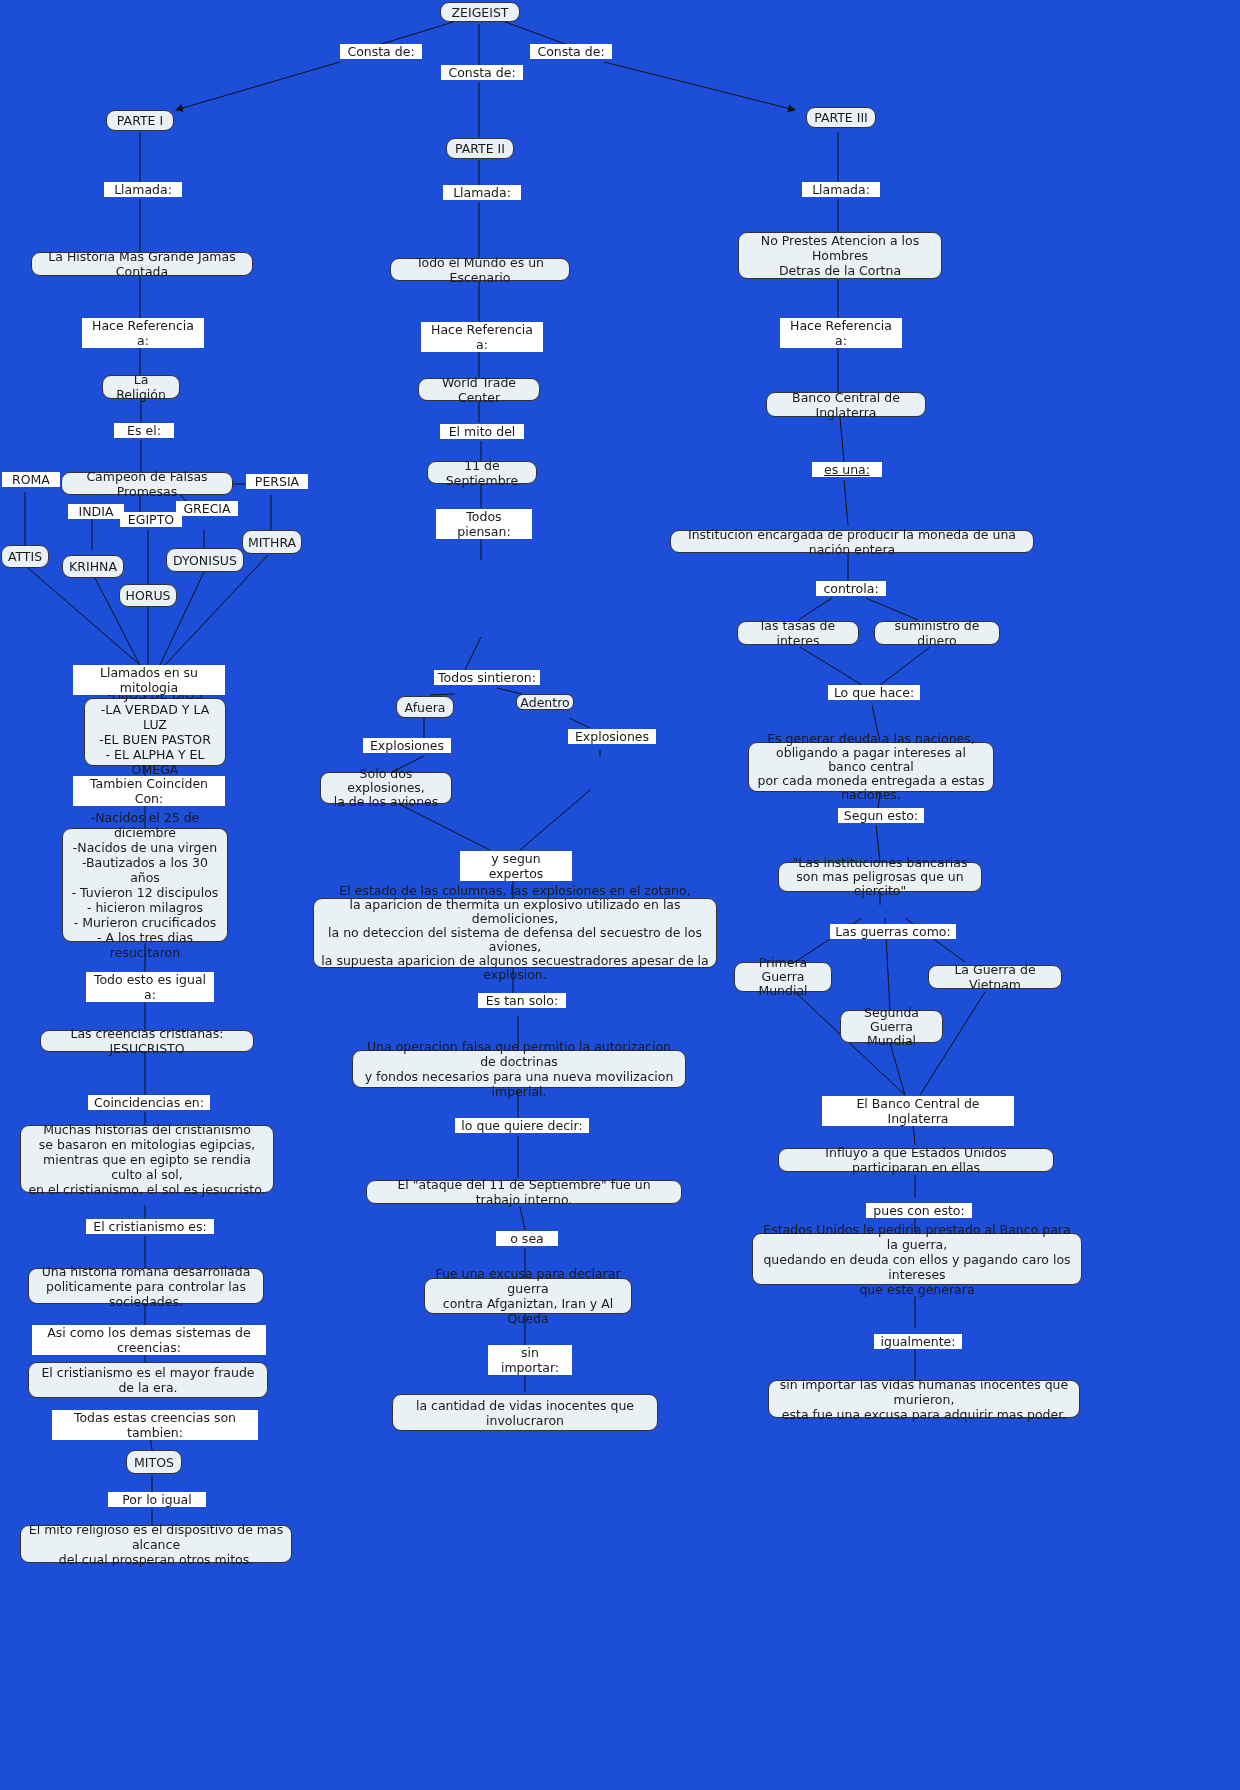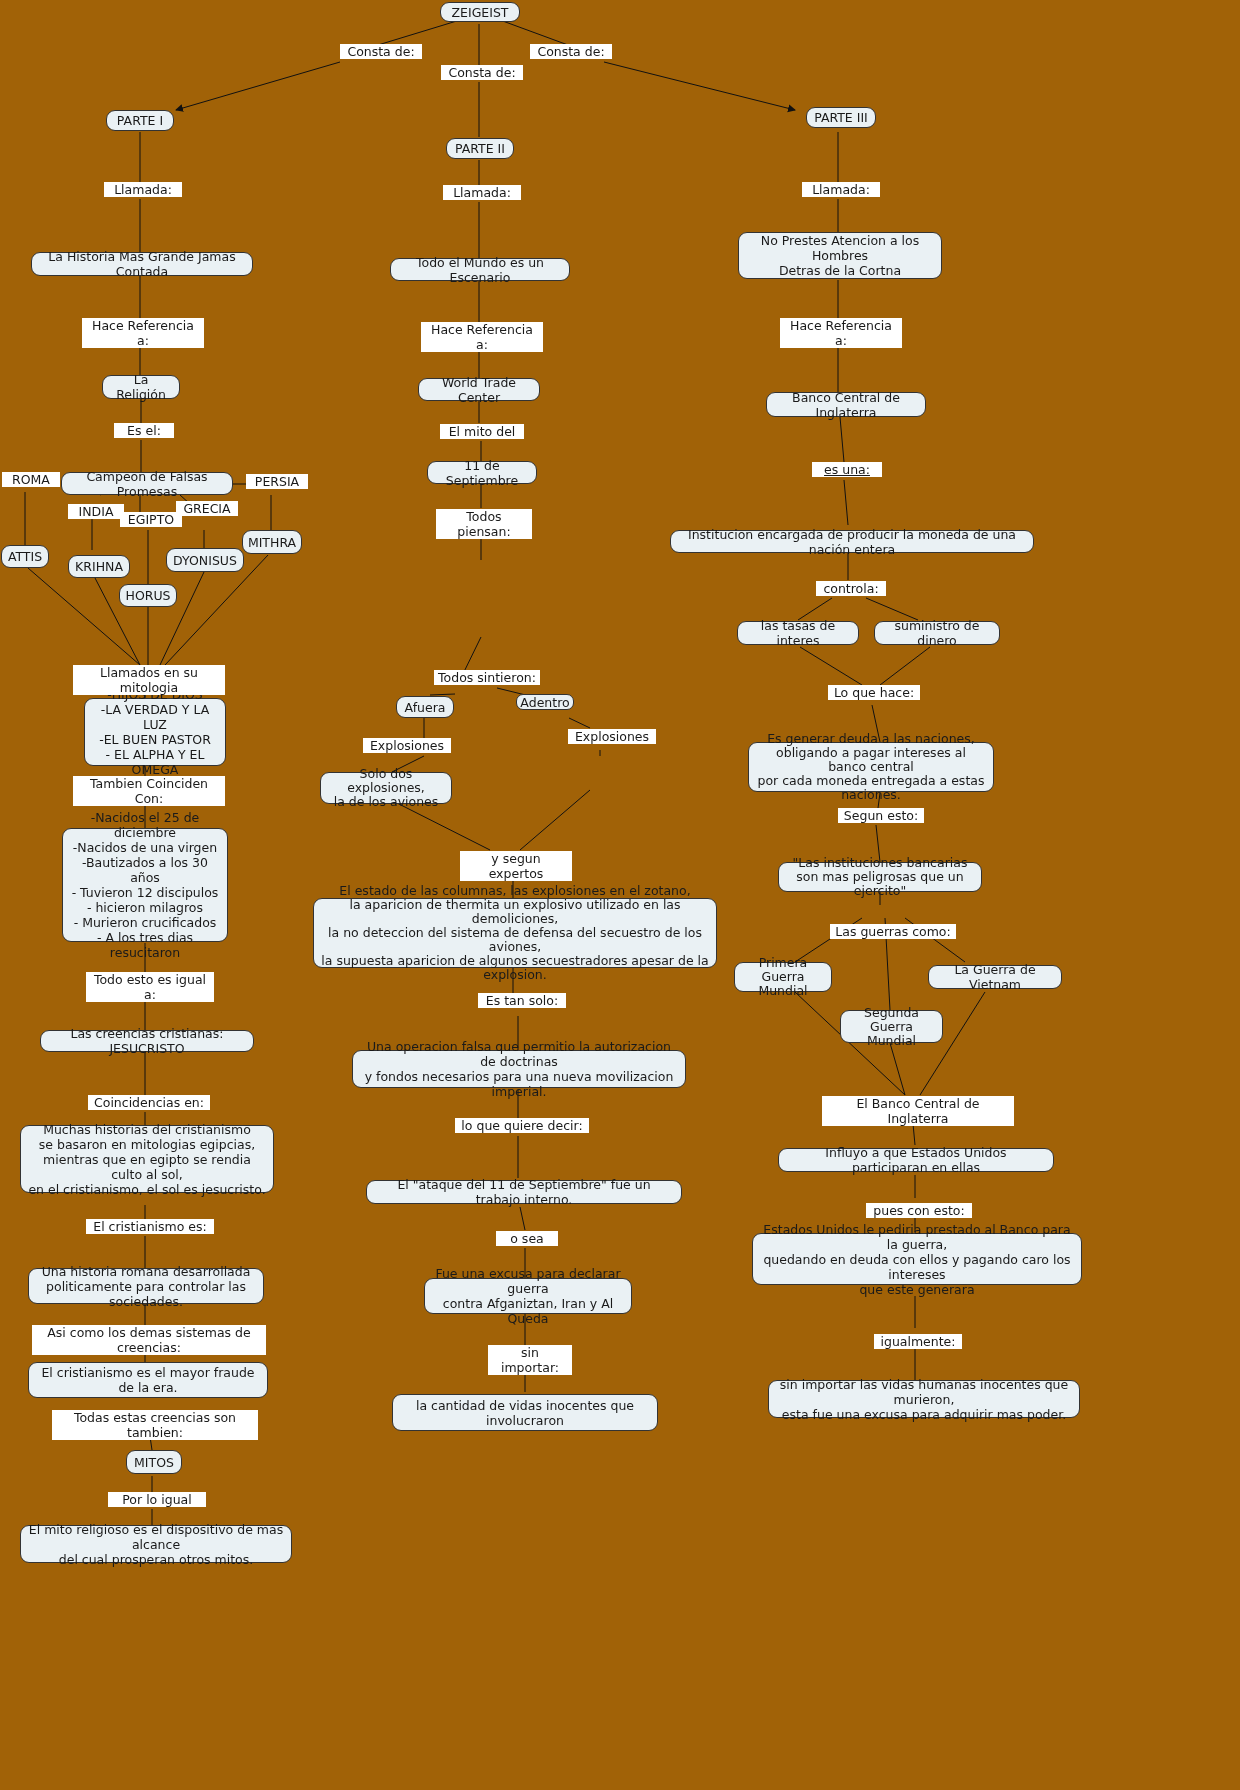--- a/index.html
+++ b/index.html
@@ -1,17 +1,17 @@
 <!DOCTYPE html>
 <html><head>
 <meta charset="utf-8">
 <style>
   html,body{margin:0;padding:0;background:#ffffff;}
   body{font-family:"DejaVu Sans","Liberation Sans",sans-serif;}
-  #canvas{position:relative;width:1240px;height:1790px;background:#a16207;overflow:hidden;}
+  #canvas{position:relative;width:1240px;height:1790px;background:#1d4ed8;overflow:hidden;}
   svg.links{position:absolute;left:0;top:0;width:1240px;height:1790px;pointer-events:none;}
   .node{
     position:absolute;
     box-sizing:border-box;
     background:#eaf1f4;
     border:1px solid #333333;
     border-radius:9px;
     color:#1a1a1a;
     font-size:12.5px;
     line-height:15px;
@@ -159,21 +159,21 @@
 
   <div class="node" style="left:102px;top:375px;width:78px;height:24px;">La Religión</div>
   <div class="node" style="left:418px;top:378px;width:122px;height:23px;">World Trade Center</div>
   <div class="node" style="left:766px;top:392px;width:160px;height:25px;">Banco Central de Inglaterra</div>
 
   <div class="node" style="left:61px;top:472px;width:172px;height:23px;">Campeon de Falsas Promesas</div>
   <div class="node" style="left:427px;top:461px;width:110px;height:23px;">11 de Septiembre</div>
   <div class="node" style="left:670px;top:530px;width:364px;height:23px;">Institucion encargada de producir la moneda de una nación entera</div>
 
   <div class="node" style="left:1px;top:545px;width:48px;height:23px;">ATTIS</div>
-  <div class="node" style="left:68px;top:555px;width:62px;height:23px;">KRIHNA</div>
+  <div class="node" style="left:62px;top:555px;width:62px;height:23px;">KRIHNA</div>
   <div class="node" style="left:119px;top:584px;width:58px;height:23px;">HORUS</div>
   <div class="node" style="left:166px;top:548px;width:78px;height:24px;">DYONISUS</div>
   <div class="node" style="left:242px;top:530px;width:60px;height:24px;">MITHRA</div>
 
 
   <div class="node" style="left:737px;top:621px;width:122px;height:24px;">las tasas de interes</div>
   <div class="node" style="left:874px;top:621px;width:126px;height:24px;">suministro de dinero</div>
 
   <div class="node" style="left:84px;top:698px;width:142px;height:68px;line-height:15px;">-HIJOS DE DIOS
 -LA VERDAD Y LA LUZ

